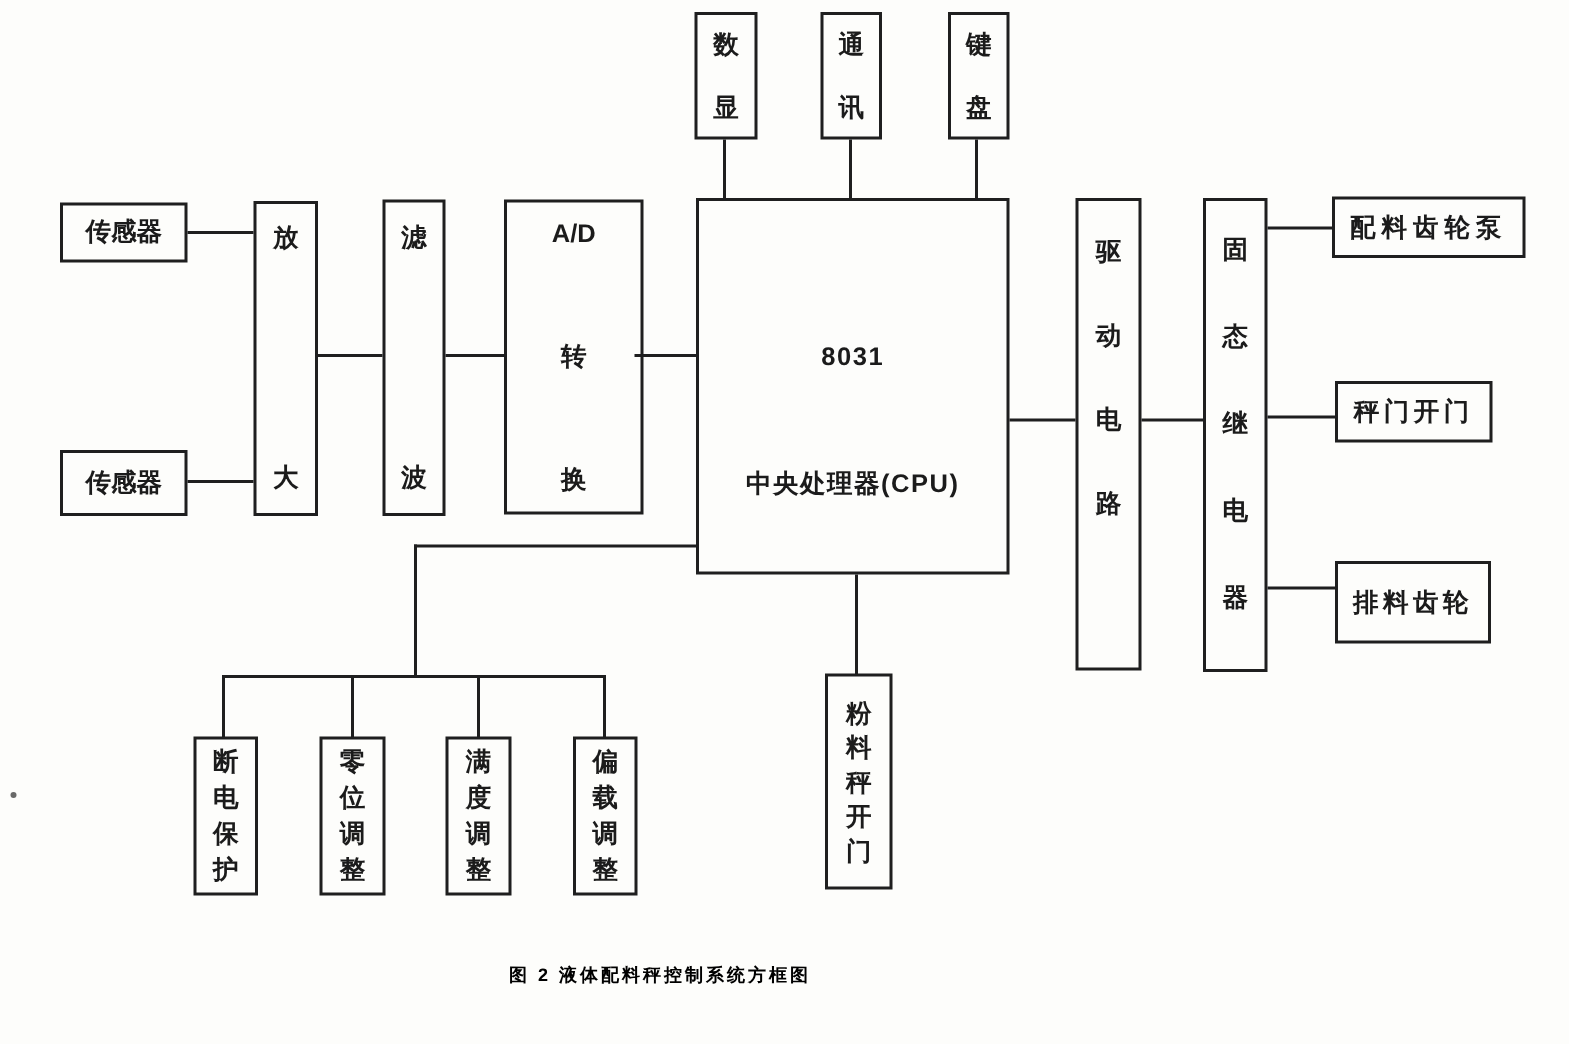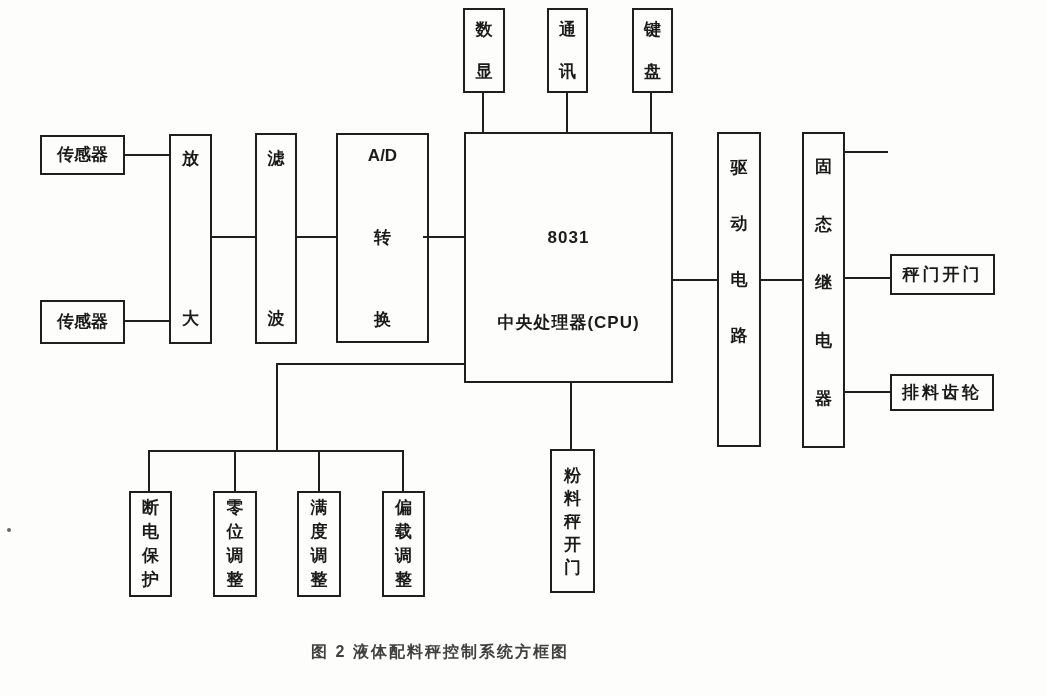--- a/index.html
+++ b/index.html
@@ -42,39 +42,39 @@
   .b-ad      {left:336px;top:133px;width:93px;height:210px;line-height:82px;}
 
   
   .b-cpu{left:464px;top:132px;width:209px;height:251px;line-height:85px;padding-top:44px;letter-spacing:1px;text-align:center;}
 
   
   .b-driver{left:717px;top:132px;width:44px;height:315px;line-height:56px;align-items:flex-start;padding-top:6px;}
   .b-ssr   {left:802px;top:132px;width:43px;height:316px;line-height:58px;align-items:flex-start;padding-top:4px;}
   .b-pump     {left:888px;top:131px;width:129px;height:41px;letter-spacing:4px;}
   .b-scaledoor{left:890px;top:254px;width:105px;height:41px;letter-spacing:3px;text-align:center;}
-  .b-discharge{left:890px;top:374px;width:104px;height:37px;letter-spacing:3px;}
+  .b-discharge{left:890px;top:374px;width:104px;height:55px;letter-spacing:3px;}
 
   
   .b-pp   {left:129px;top:491px;width:43px;height:106px;line-height:24px;}
   .b-zero {left:213px;top:491px;width:44px;height:106px;line-height:24px;}
   .b-full {left:297px;top:491px;width:44px;height:106px;line-height:24px;}
   .b-load {left:382px;top:491px;width:43px;height:106px;line-height:24px;}
 
   
   .b-powder{left:550px;top:449px;width:45px;height:144px;line-height:23px;}
 
   .caption{
     position:absolute;
     left:0;top:642px;width:880px;
     text-align:center;
-    font-size:16px;
+    font-size:12px;
     font-weight:bold;
     letter-spacing:2px;
-    color:#404040;
+    color:#000000;
   }
   .artifact-dot{
     position:absolute;left:7px;top:528px;width:4px;height:4px;
     background:#2a2a2a;border-radius:50%;opacity:.7;
   }
 </style>
 </head>
 <body>
 
 <div id="canvas">
@@ -101,20 +101,21 @@
 
   <div class="box b-driver">驱
 动
 电
 路</div>
   <div class="box b-ssr">固
 态
 继
 电
 器</div>
+  <div class="box b-pump">配料齿轮泵</div>
   <div class="box b-scaledoor">秤门开门</div>
   <div class="box b-discharge">排料齿轮</div>
 
   <div class="box b-pp">断
 电
 保
 护</div>
   <div class="box b-zero">零
 位
 调

